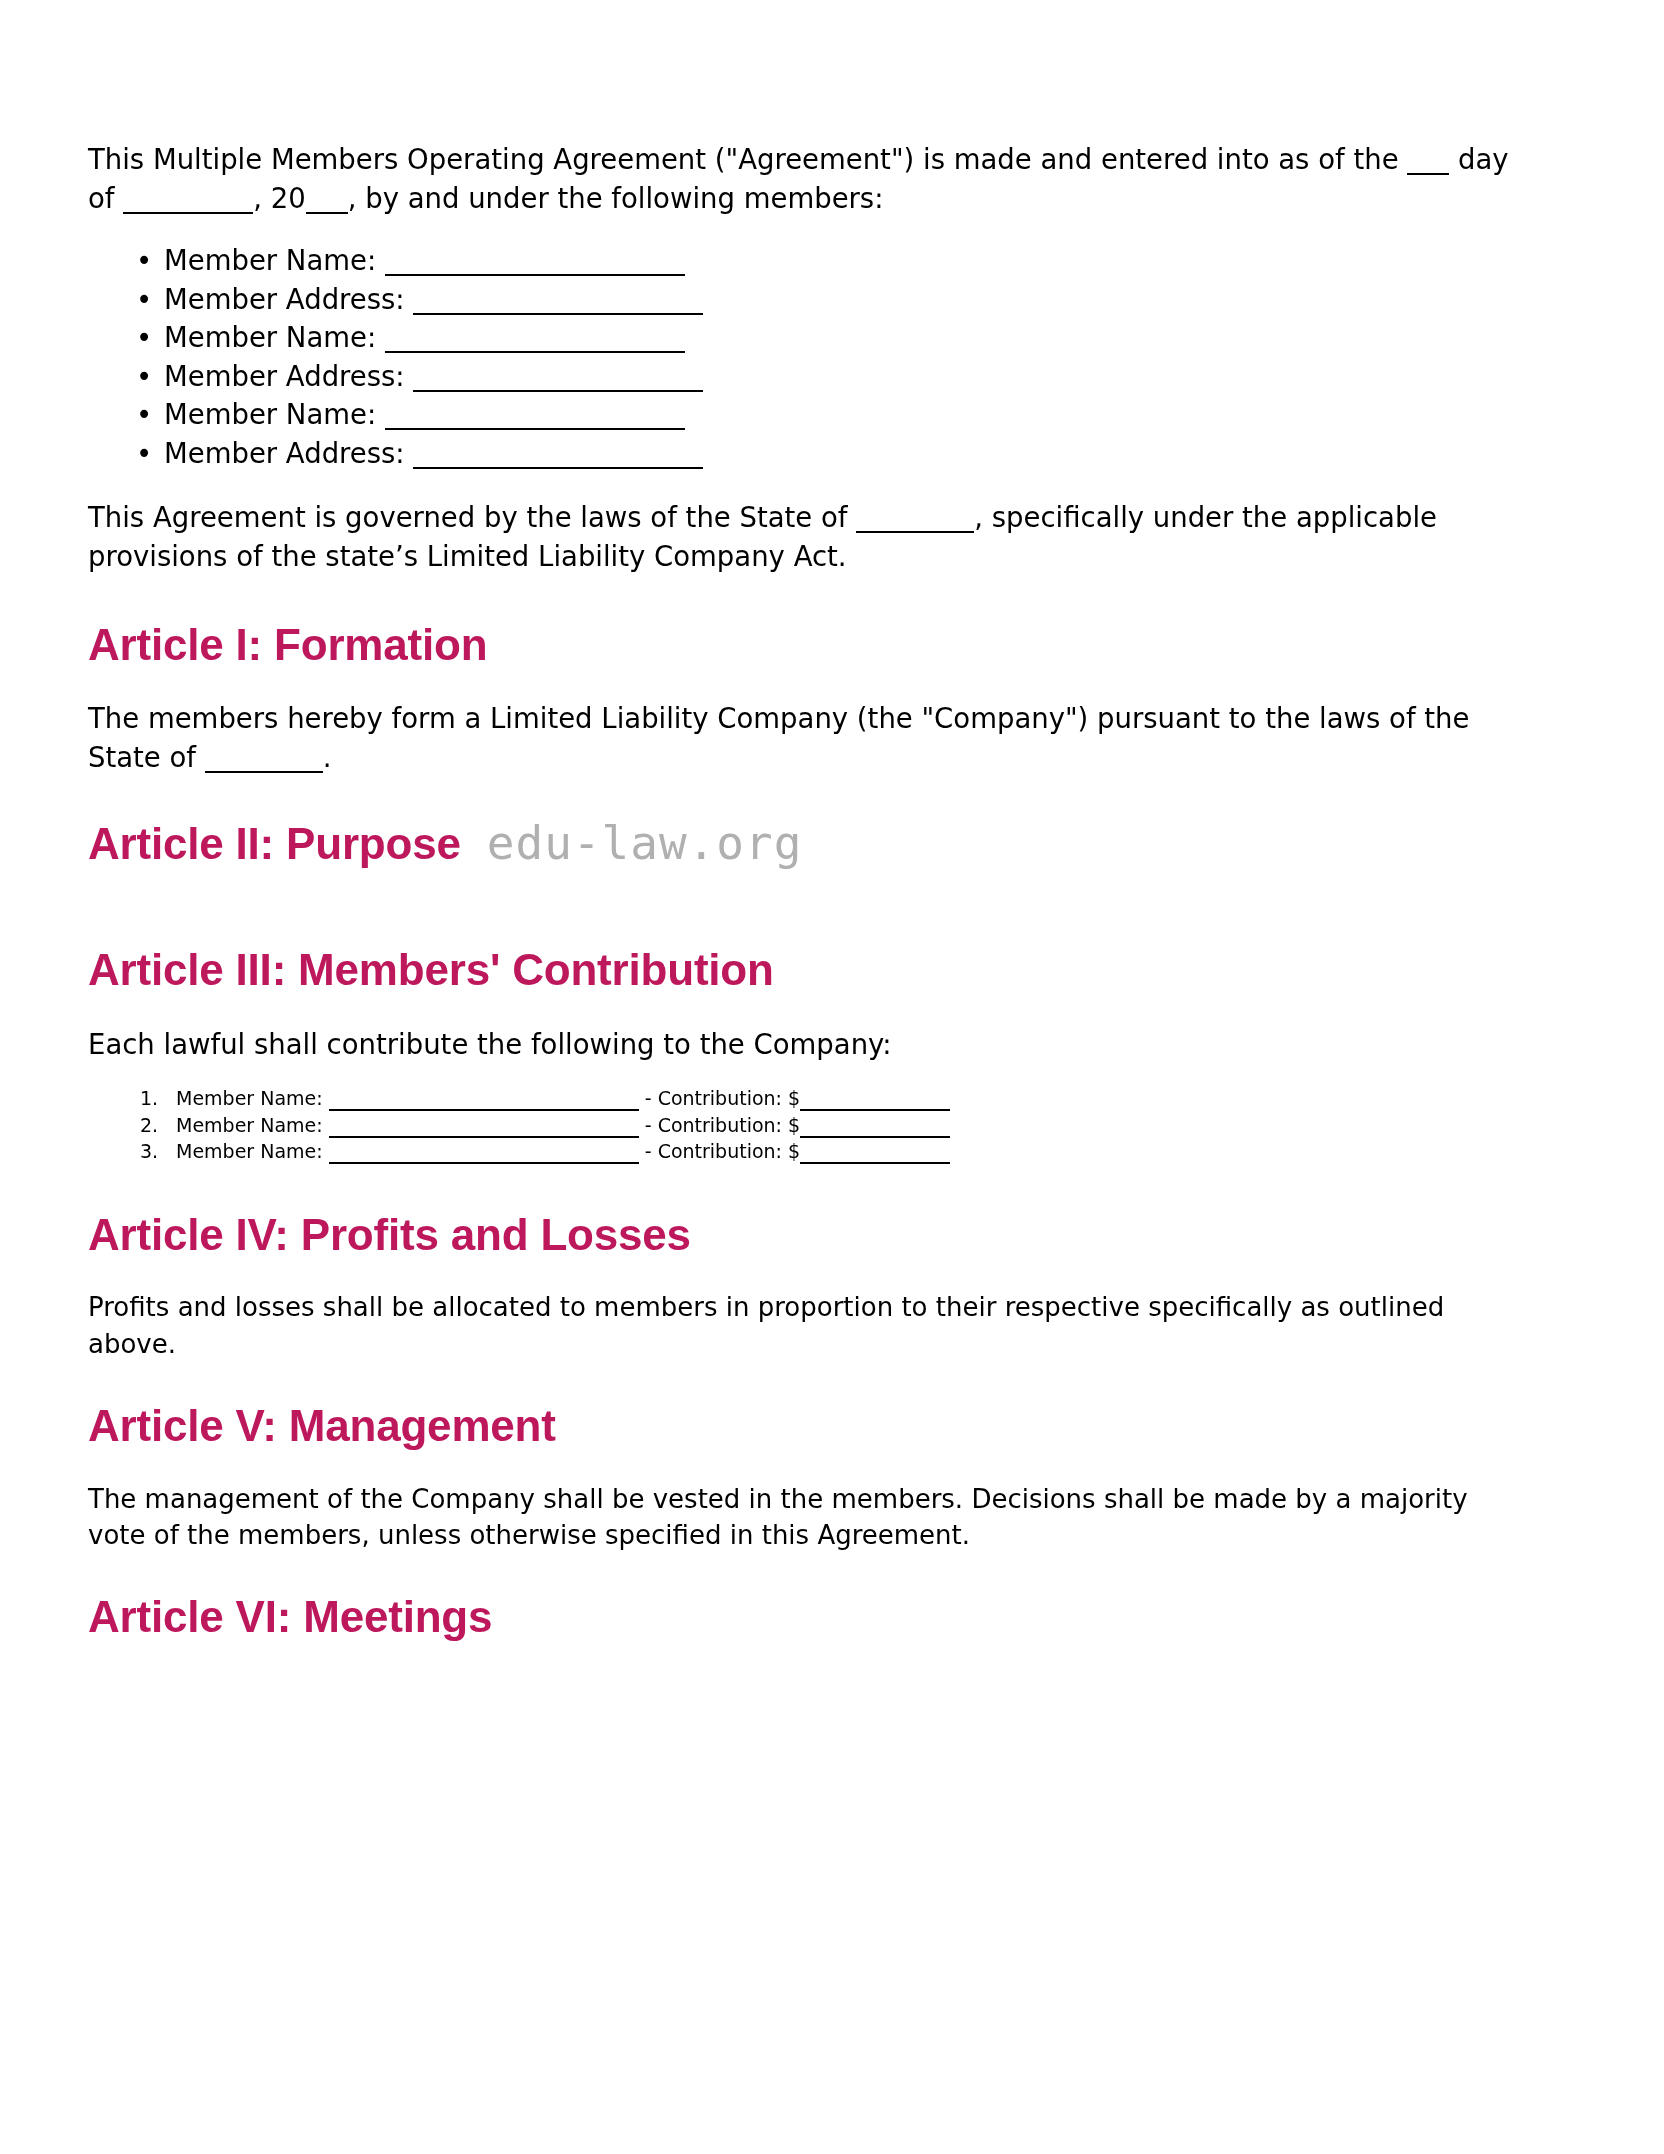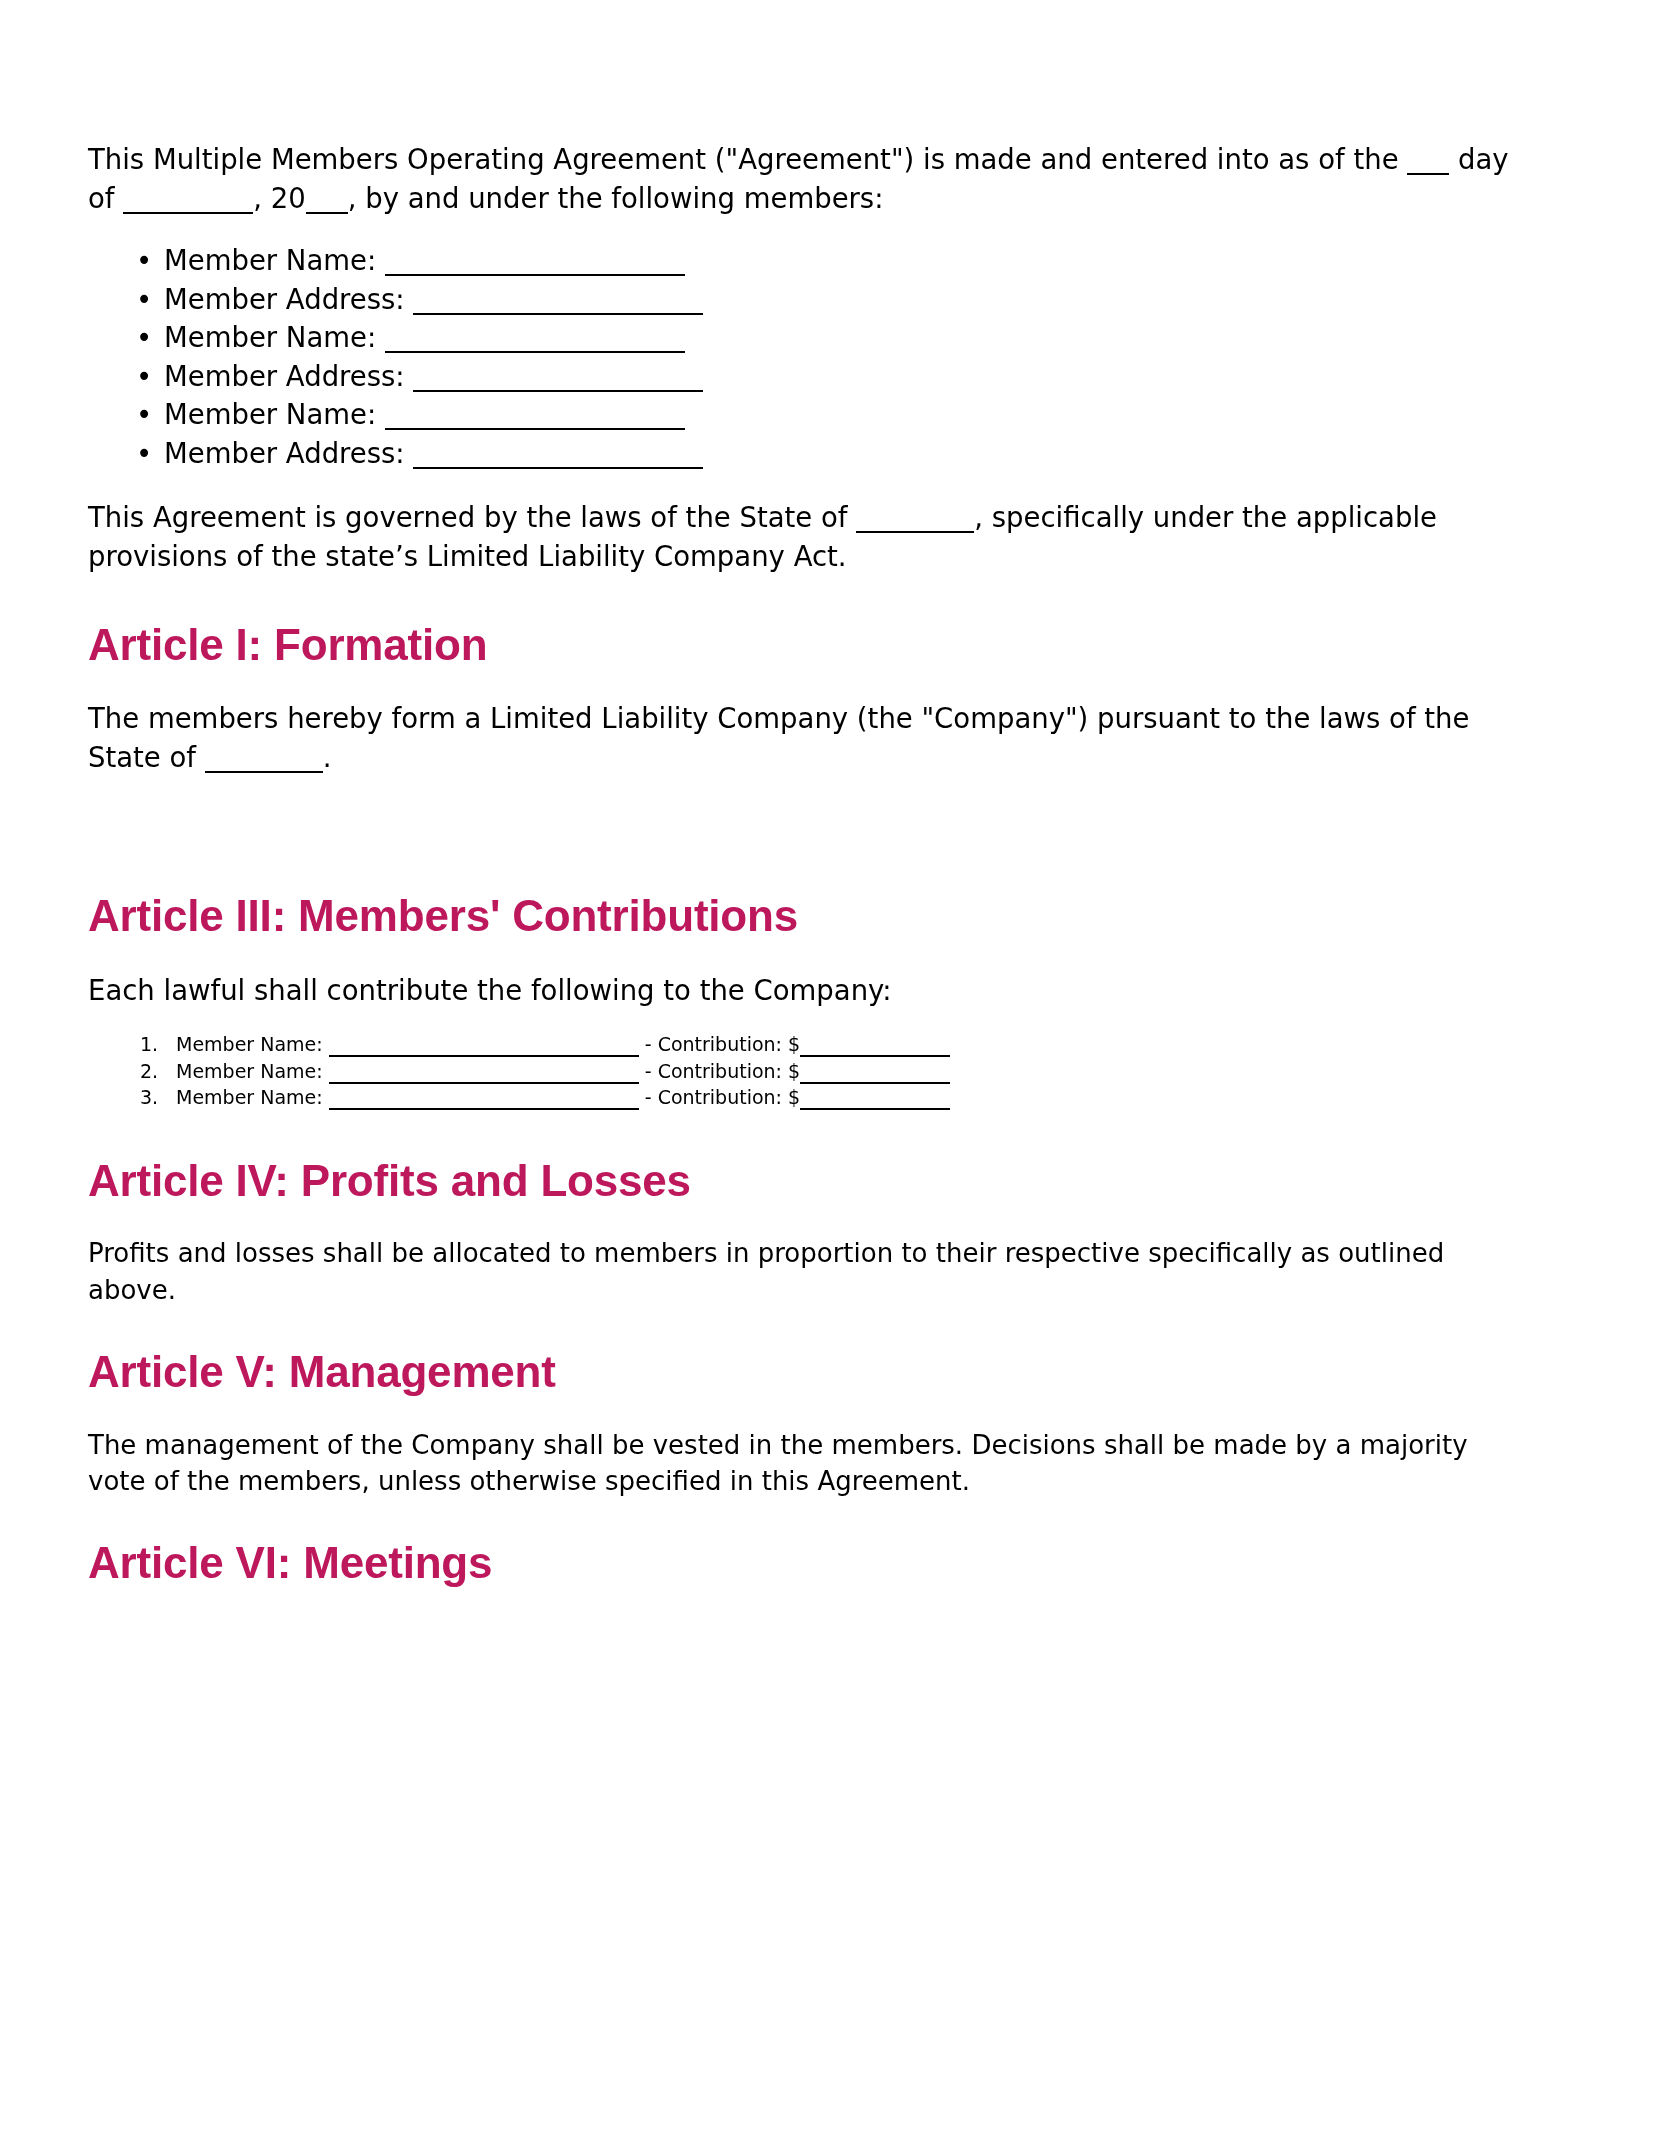--- a/index.html
+++ b/index.html
@@ -165,27 +165,31 @@
   <div class="gap-before-h2"></div>
 
   <h2 class="article">Article I: Formation</h2>
 
   <div class="gap-after-h2"></div>
 
   <p class="para"><span>The members hereby form a Limited Liability Company (the "Company") pursuant to the laws of the State of </span><span class="blank-line bl-state"></span><span>.</span></p>
 
   <div class="gap-para-h2"></div>
 
+  <div class="heading-row">
+    <h2 class="article">Article II: Purpose</h2>
+    <span class="watermark">edu-law.org</span>
+  </div>
 
   <div class="gap-after-h2"></div>
 
 
   <div class="gap-before-h2"></div>
 
-  <h2 class="article">Article III: Members' Contributions</h2>
+  <h2 class="article">Article III: Members' Contribution</h2>
 
   <div class="gap-after-h2"></div>
 
   <p class="para">Each lawful shall contribute the following to the Company:</p>
 
   <div class="gap-sm"></div>
 
   <ol class="numbers">
     <li><span class="num">1.</span><span>Member Name:</span> <span class="blank-line bl-num-name"></span> <span>- Contribution: $</span><span class="blank-line bl-contrib"></span></li>
     <li><span class="num">2.</span><span>Member Name:</span> <span class="blank-line bl-num-name"></span> <span>- Contribution: $</span><span class="blank-line bl-contrib"></span></li>

